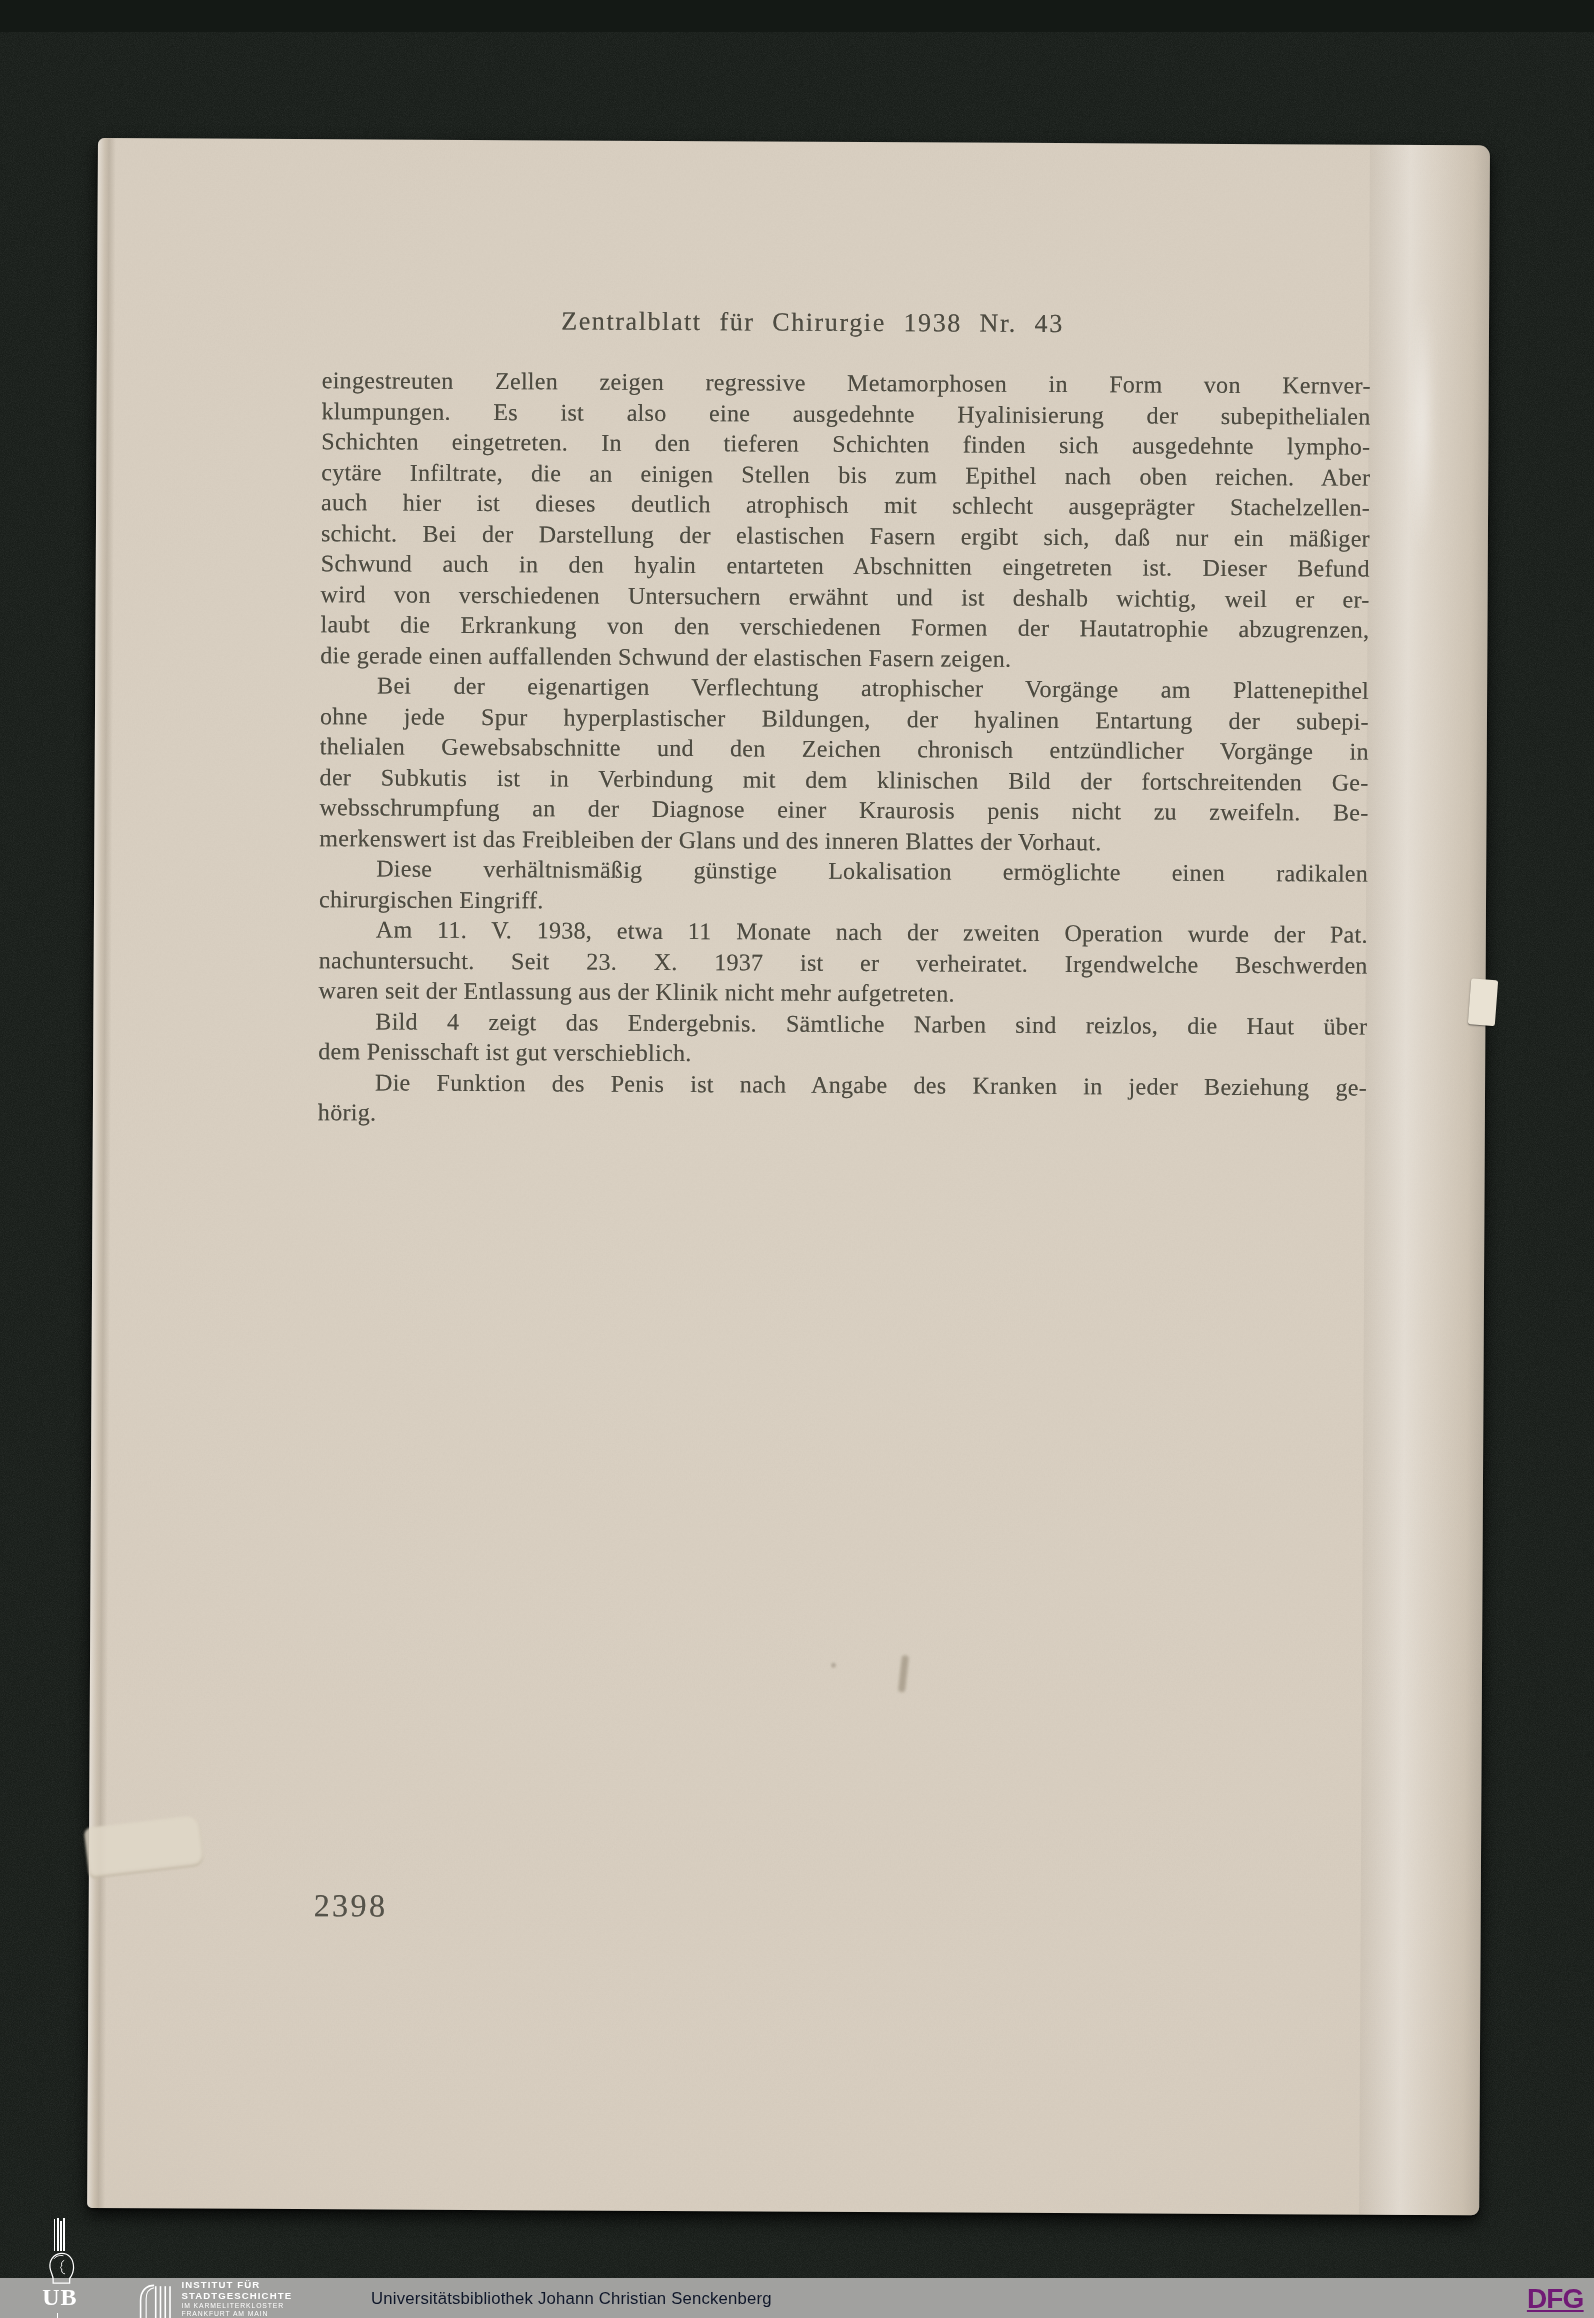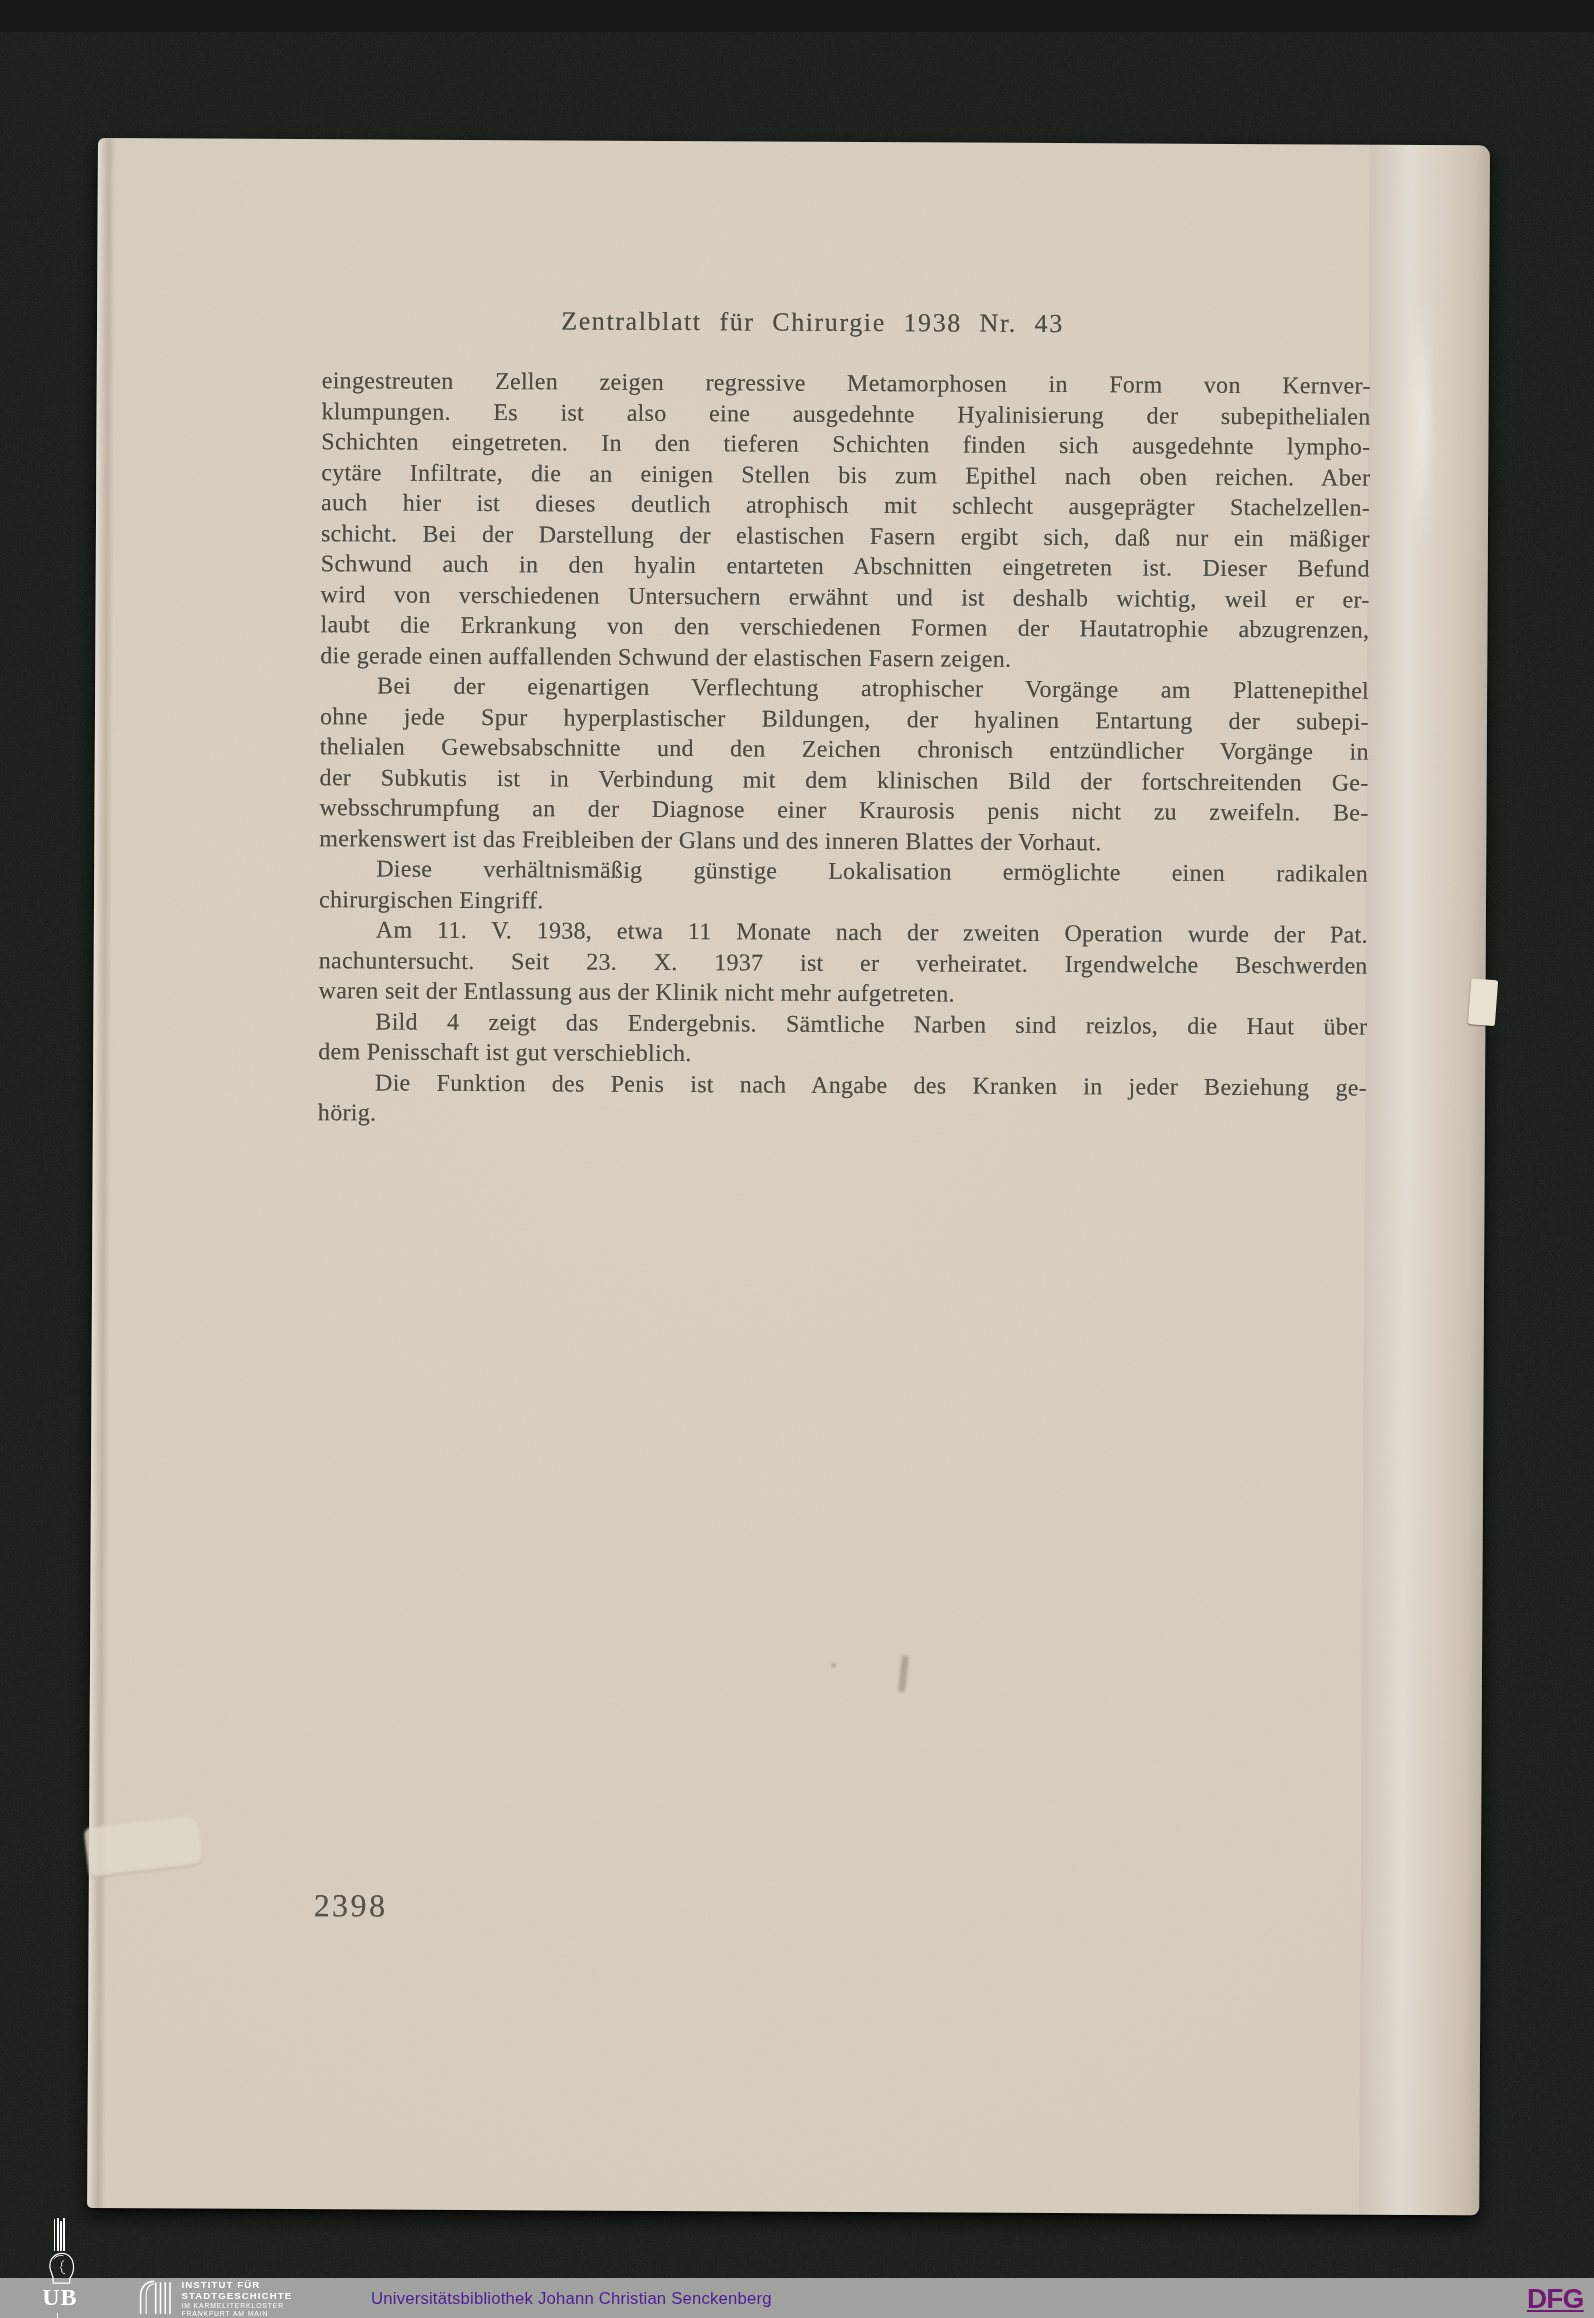--- a/index.html
+++ b/index.html
@@ -68,26 +68,26 @@
     display:flex;align-items:center;z-index:5;
   }
   .ub-logo{display:flex;align-items:center;margin-left:4px;flex-direction:column;}
   .ub-bars{display:flex;align-items:flex-end;height:33px;gap:1.6px;margin-right:2.4px;}
   .ub-bars i{display:block;width:1.6px;background:#fff;}
   .ub-abbr{font-family:"Liberation Serif",serif;font-weight:bold;font-size:24px;letter-spacing:0.8px;margin:0 4.8px 1.6px 3.2px;}
   .ub-sep{width:1.6px;height:30px;background:#fff;margin-right:6.4px;}
   .logo-text{display:flex;flex-direction:column;justify-content:center;line-height:1.25;}
   .logo-text .big{font-size:11px;letter-spacing:2.7px;font-weight:bold;}
   .logo-text .small{font-size:6.4px;letter-spacing:1.3px;margin-top:0.8px;}
-  .isg-logo{display:flex;align-items:flex-start;margin-left:21px;}
+  .isg-logo{display:flex;align-items:flex-end;margin-left:21px;}
   .isg-text{display:flex;flex-direction:column;line-height:1.15;margin-left:6.4px;}
   .isg-text .big{font-size:9.6px;font-weight:bold;letter-spacing:1.1px;}
   .isg-text .small{font-size:6.8px;letter-spacing:0.9px;margin-top:0.8px;}
   .library-name{position:absolute;left:371px;top:50%;transform:translateY(-50%);
-    font-size:16.7px;color:#4c1d95;letter-spacing:0.2px;font-weight:normal;}
+    font-size:16.7px;color:#0f172a;letter-spacing:0.2px;font-weight:normal;}
   .dfg{position:absolute;right:10.4px;top:50%;transform:translateY(-50%);
     font-size:28px;font-weight:bold;letter-spacing:-0.8px;color:#701a75;text-decoration:underline;}
 </style>
 </head>
 <body>
 
 <div class="stage">
 
   <svg class="bg-noise" width="1594" height="2319" viewBox="0 0 2000 2909">
     <filter id="feltNoise">

